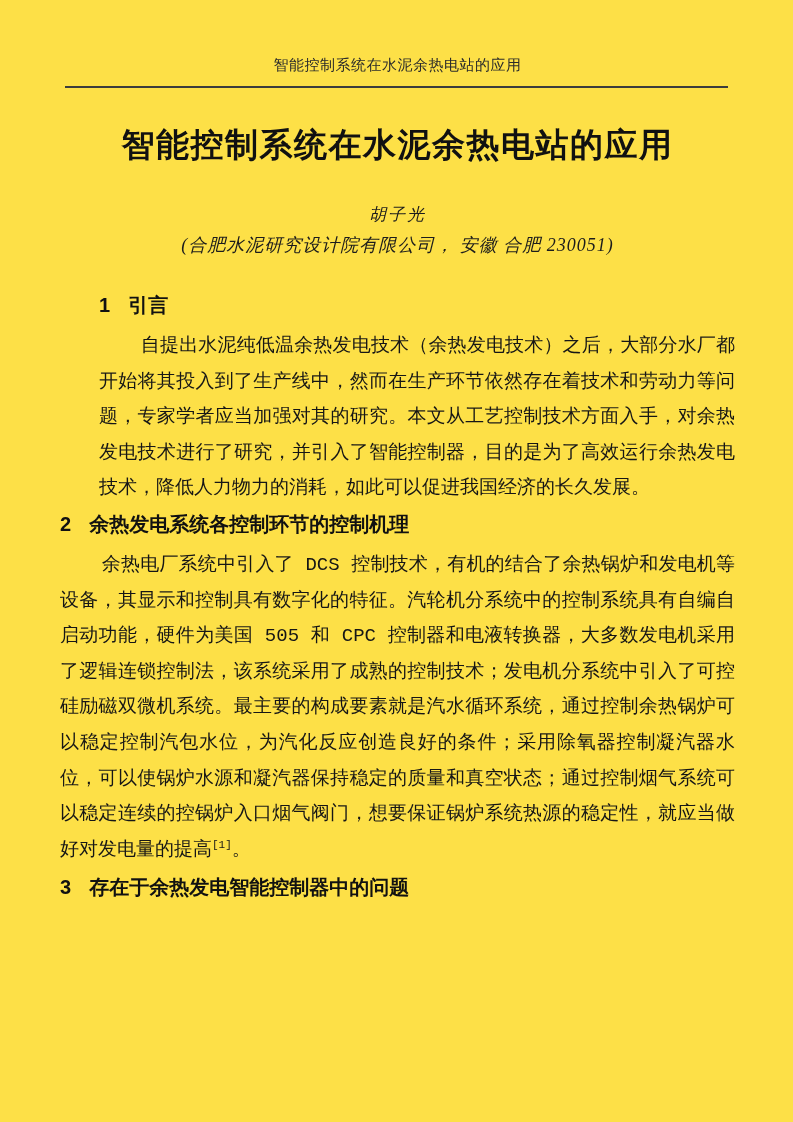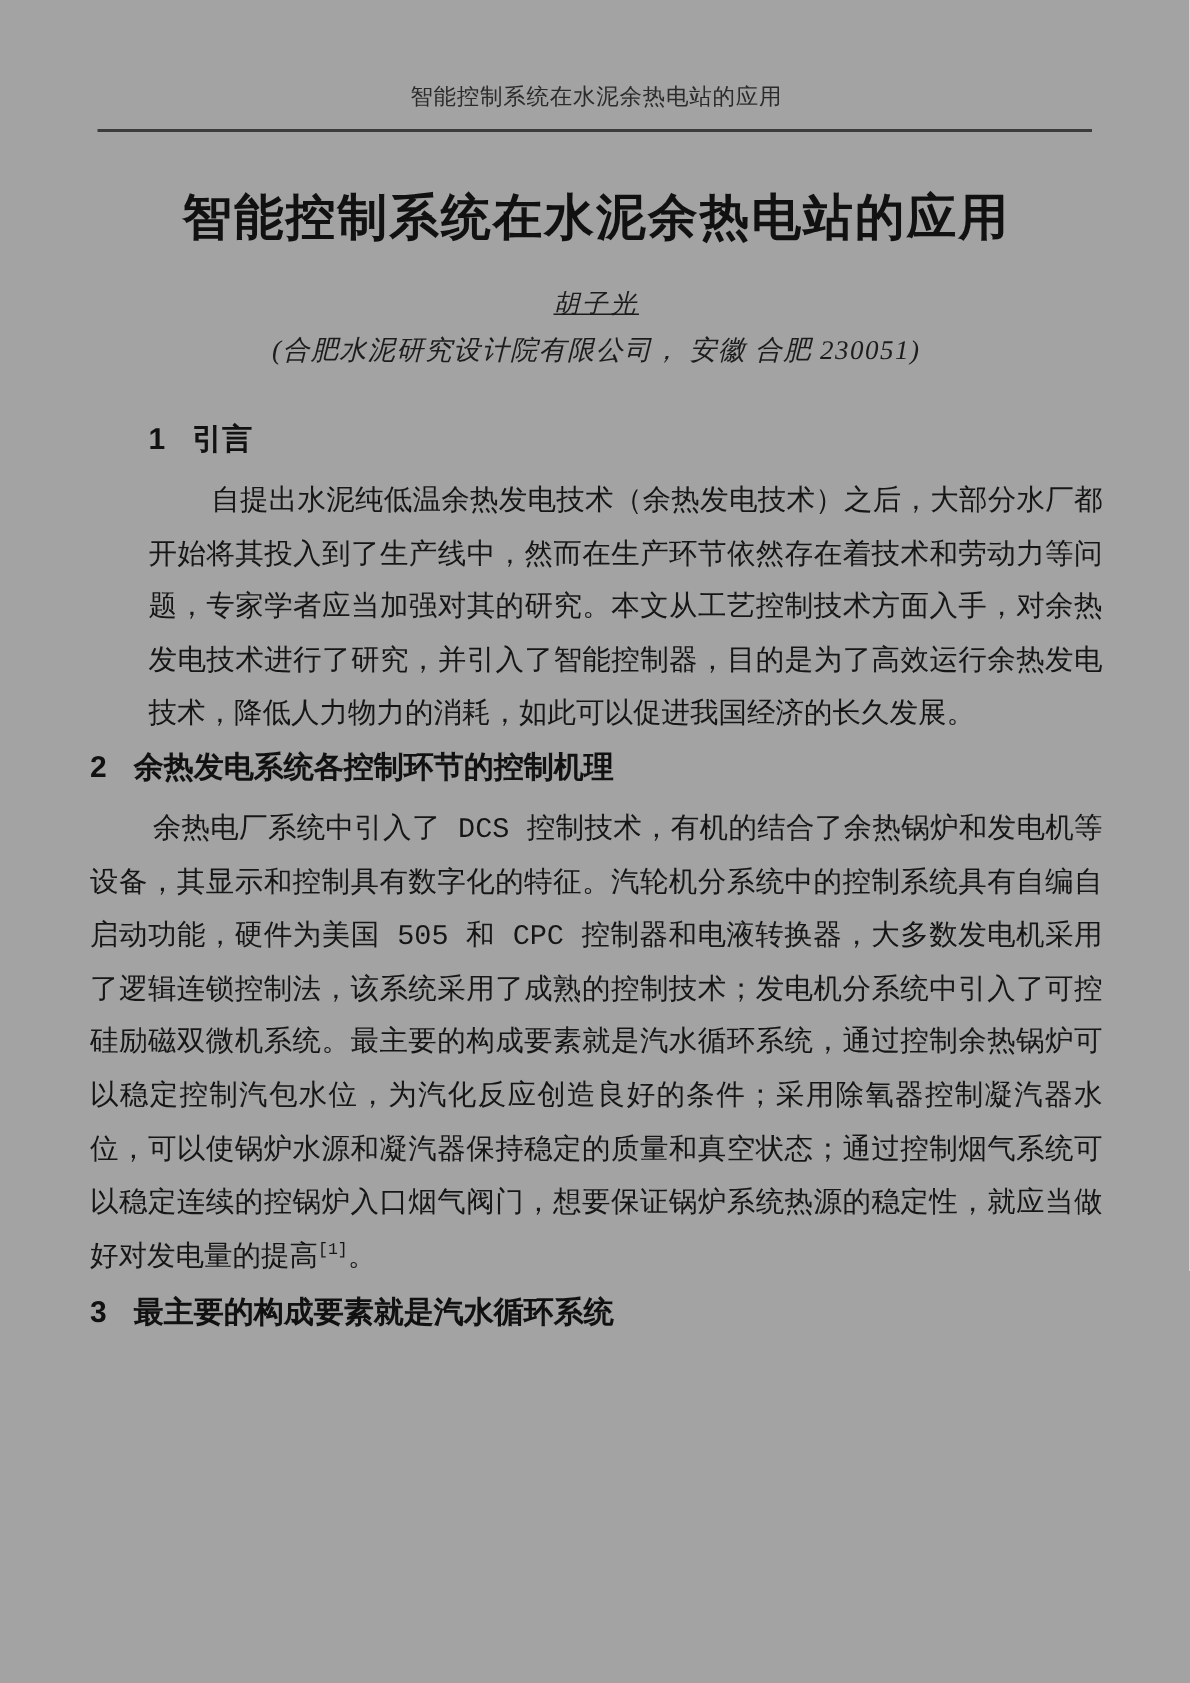--- a/index.html
+++ b/index.html
@@ -2,21 +2,21 @@
 <html><head>
 <meta charset="utf-8">
 <style>
   * { margin: 0; padding: 0; box-sizing: border-box; }
   html, body { background: #ffffff; }
   .page {
     position: relative;
     width: 793px;
     height: 1122px;
     margin: 0 auto;
-    background: #a3a3a3;
+    background: #fde047;
     overflow: hidden;
     padding: 55px 58px 0 60px;
     color: #141414;
   }
   .running-header-text {
     text-align: center;
     font-family: "Liberation Serif", "DejaVu Serif", serif;
     font-size: 15px;
     line-height: 20px;
     letter-spacing: 0.5px;
@@ -31,29 +31,28 @@
     margin-top: 37px;
     text-align: center;
     font-family: "Liberation Sans", "DejaVu Sans", sans-serif;
     font-weight: bold;
     font-size: 33px;
     line-height: 40px;
     letter-spacing: 1.5px;
     color: #111111;
   }
   .author {
-    margin-top: 28px;
+    margin-top: 40px;
     text-align: center;
     font-family: "Liberation Serif", "DejaVu Serif", serif;
     font-style: italic;
     font-size: 17px;
     line-height: 20px;
     letter-spacing: 2px;
     color: #1c1c1c;
-    text-decoration: underline;
   }
   .affiliation {
     margin-top: 9px;
     text-align: center;
     font-family: Liberation Serif, serif;
     font-style: italic;
     font-size: 18px;
     line-height: 22px;
     letter-spacing: 1px;
     color: #1c1c1c;
@@ -141,18 +140,18 @@
 
   <section class="sec-2">
     <h2 class="section-heading">
       <span class="sec-num">2</span><span>余热发电系统各控制环节的控制机理</span>
     </h2>
     <p class="body-para"><span>余热电厂系统中引入了 DCS 控制技术，有机的结合了余热锅炉和发电机等设备，其显示和控制具有数字化的特征。汽轮机分系统中的控制系统具有自编自启动功能，硬件为美国 505 和 CPC 控制器和电液转换器，大多数发电机采用了逻辑连锁控制法，该系统采用了成熟的控制技术；发电机分系统中引入了可控硅励磁双微机系统。最主要的构成要素就是汽水循环系统，通过控制余热锅炉可以稳定控制汽包水位，为汽化反应创造良好的条件；采用除氧器控制凝汽器水位，可以使锅炉水源和凝汽器保持稳定的质量和真空状态；通过控制烟气系统可以稳定连续的控锅炉入口烟气阀门，想要保证锅炉系统热源的稳定性，就应当做好对发电量的提高</span><sup class="citation-sup">[1]</sup><span>。</span></p>
   </section>
 
   <section class="sec-3">
     <h2 class="section-heading">
-      <span class="sec-num">3</span><span>最主要的构成要素就是汽水循环系统</span>
+      <span class="sec-num">3</span><span>存在于余热发电智能控制器中的问题</span>
     </h2>
   </section>
 
 
 </div>
 
 </body></html>

